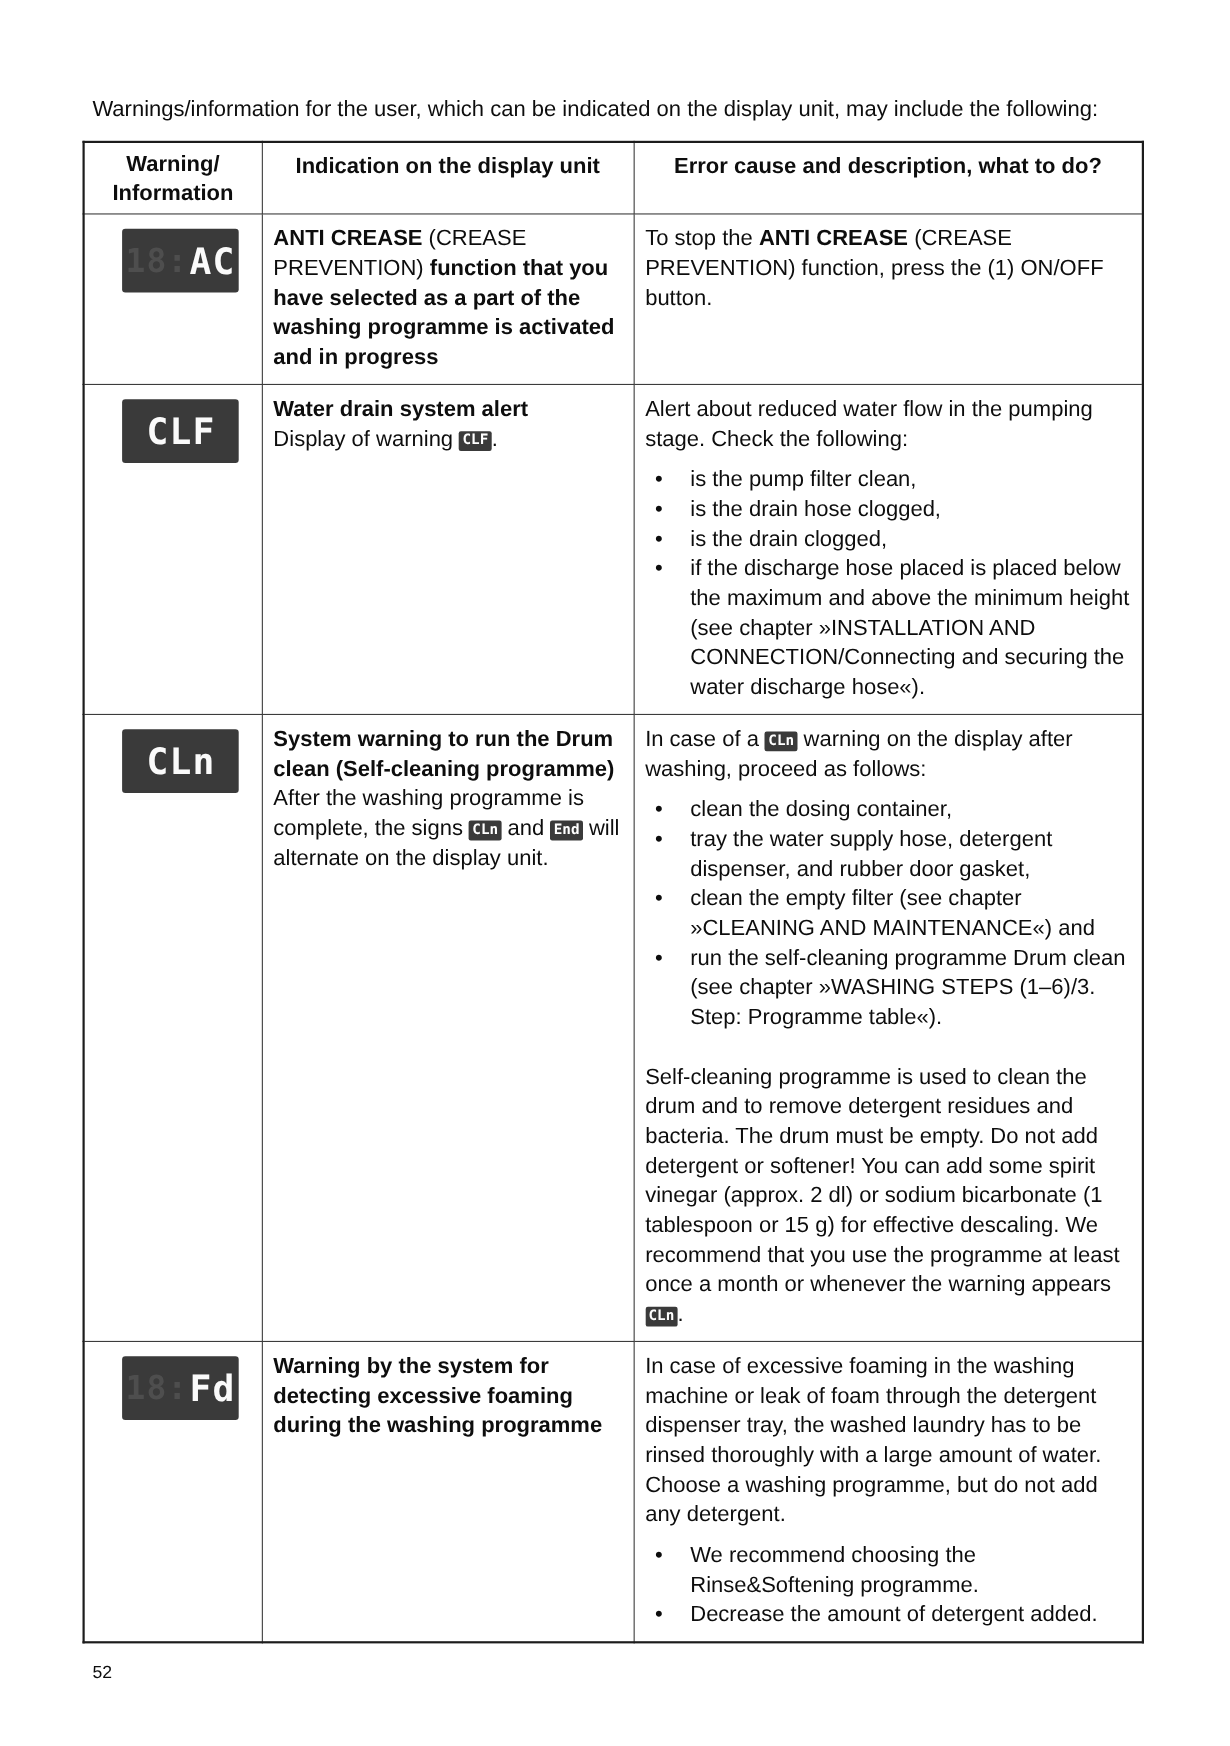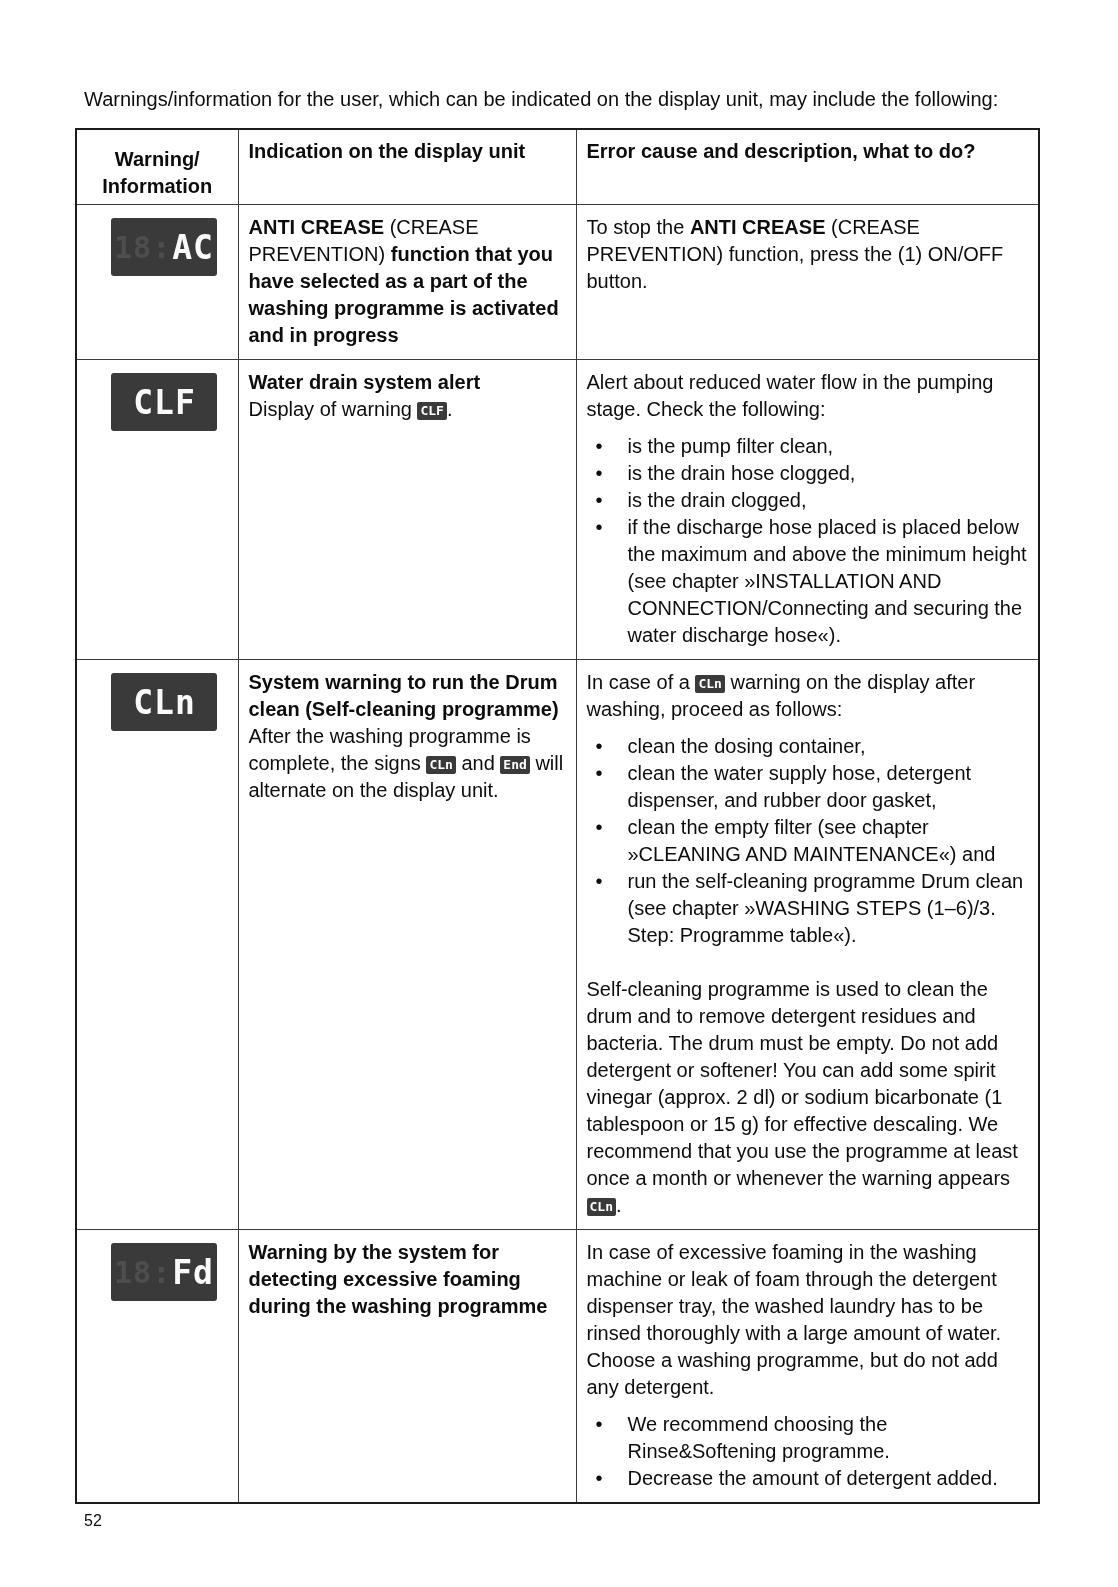--- a/index.html
+++ b/index.html
@@ -24,22 +24,22 @@
     border: 2px solid #1c1c1c;
   }
   col.c1 { width: 162px; }
   col.c2 { width: 338px; }
   col.c3 { width: 463px; }
   th, td {
     border: 1px solid #3c3c3c;
     vertical-align: top;
     font-size: 20px; line-height: 27px;
   }
-  th { font-weight: bold; text-align: left; padding: 8px 10px 4px 10px; height: 61px; }
-  th.h1 { text-align: center; white-space: pre-line; padding-top: 16px; }
+  th { font-weight: bold; text-align: center; padding: 8px 10px 4px 10px; height: 61px; }
+  th.h1 { text-align: center; white-space: pre-line; padding-top: 6px; }
   td { padding: 9px 10px 10px 10px; }
   td.cell-display { text-align: left; }
 
   .cellp { margin: 0; }
   .cellp b { font-weight: bold; }
   .cellp.gap { margin-top: 27px; }
 
   ul.blist { list-style: none; margin: 10px 0 0 0; padding: 0; }
   ul.blist li { position: relative; padding-left: 41px; }
   ul.blist .dot { position: absolute; left: 9px; top: 0; }
@@ -146,21 +146,21 @@
             </div>
           </td>
           <td>
             <p class="cellp"><b>System warning to run the Drum clean (Self-cleaning programme)</b></p>
             <p class="cellp"><span>After the washing programme is complete, the signs </span><span class="lcd-badge">CLn</span><span> and </span><span class="lcd-badge">End</span><span> will alternate on the display unit.</span></p>
           </td>
           <td>
             <p class="cellp"><span>In case of a </span><span class="lcd-badge">CLn</span><span> warning on the display after washing, proceed as follows:</span></p>
             <ul class="blist">
               <li><span class="dot">•</span><span>clean the dosing container,</span></li>
-              <li><span class="dot">•</span><span>clean the water supply hose, detergent dispenser, and rubber door gasket,</span></li>
+              <li><span class="dot">•</span><span>tray the water supply hose, detergent dispenser, and rubber door gasket,</span></li>
               <li><span class="dot">•</span><span>clean the empty filter (see chapter »CLEANING AND MAINTENANCE«) and</span></li>
               <li><span class="dot">•</span><span>run the self-cleaning programme Drum clean (see chapter »WASHING STEPS (1–6)/3. Step: Programme table«).</span></li>
             </ul>
             <p class="cellp gap"><span>Self-cleaning programme is used to clean the drum and to remove detergent residues and bacteria. The drum must be empty. Do not add detergent or softener! You can add some spirit vinegar (approx. 2 dl) or sodium bicarbonate (1 tablespoon or 15 g) for effective descaling. We recommend that you use the programme at least once a month or whenever the warning appears </span><span class="lcd-badge">CLn</span><span>.</span></p>
           </td>
         </tr>
         <tr>
           <td class="cell-display">
             <div class="lcd">
               <span class="ghost">18:</span>

